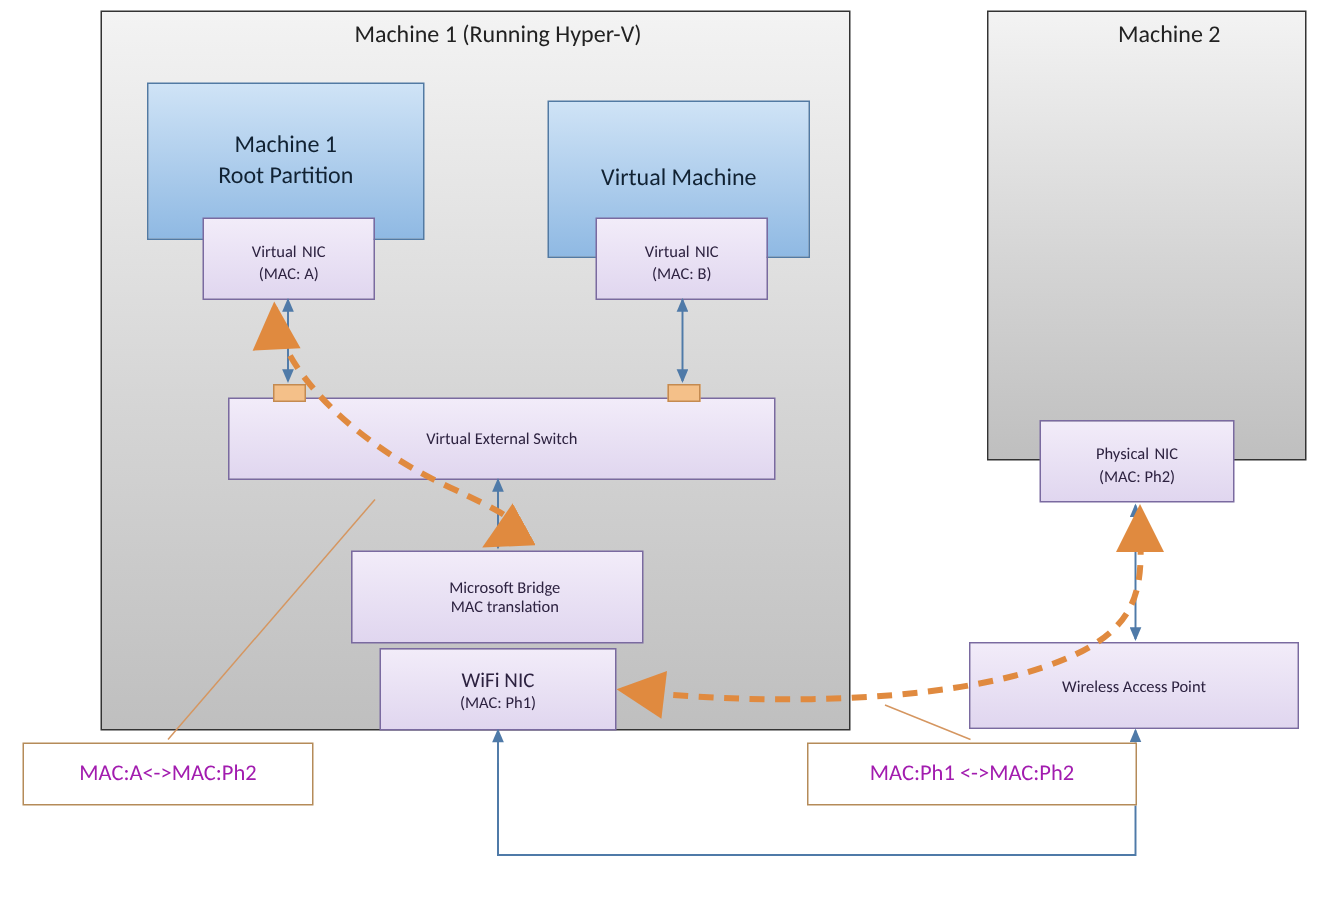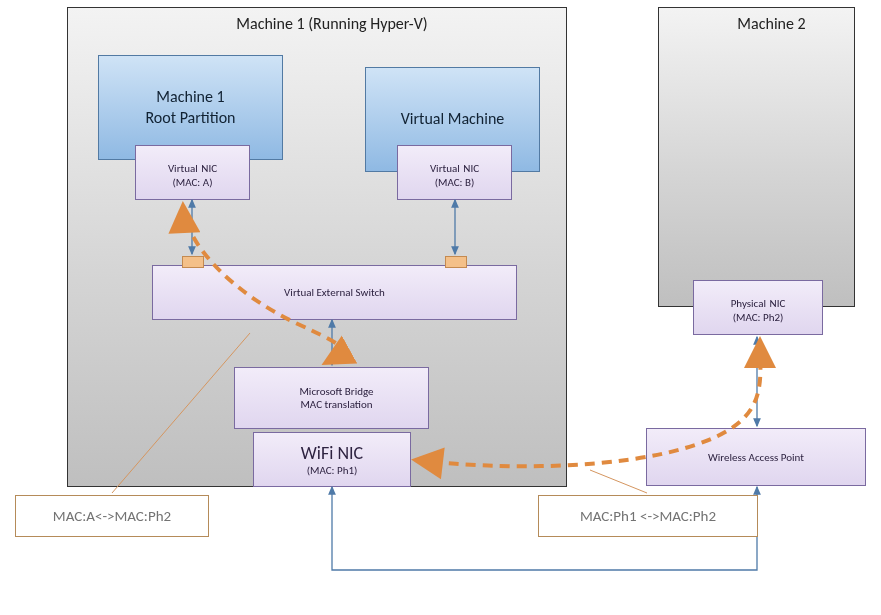--- a/index.html
+++ b/index.html
@@ -50,56 +50,56 @@
   
   .pbox {
     background: linear-gradient(to bottom, #f2ecf9 0%, #e0d6ef 100%);
     border: 1px solid #7a6aa0;
     color: #2d2240;
     z-index: 2;
     padding: 4px 6px;
   }
   .pbox .big { font-size: 11px; }
   .pbox .small { font-size: 11px; }
-  .pbox .mid { font-size: 18px; }
+  .pbox .mid { font-size: 14px; }
   
   .tab {
     position: absolute;
     width: 20px;
     height: 10px;
     background: #f4c089;
     border: 1px solid #c48a50;
     z-index: 3;
   }
   
   .annot {
     background: #fff;
     border: 1px solid #b58b59;
-    color: #737373;
+    color: #a21caf;
     font-size: 15px;
     z-index: 5;
     padding: 6px 26px;
   }
   svg.overlay {
     position: absolute;
     left: 0; top: 0;
     width: 881px;
     height: 615px;
     pointer-events: none;
     z-index: 4;
   }
 </style>
 </head>
 <body>
 
 <div class="box panel" style="left:67px; top:7px; width:500px; height:480px;">
   <div class="title">Machine 1 (Running Hyper-V)</div>
 </div>
 
-<div class="box panel" style="left:658px; top:7px; width:197px; height:300px;">
+<div class="box panel" style="left:658px; top:7px; width:213px; height:300px;">
   <div class="title">Machine 2</div>
 </div>
 
 <div class="box host" style="left:98px; top:55px; width:185px; height:105px;">
   <div>Machine 1</div>
   <div>Root Partition</div>
 </div>
 
 <div class="box host" style="left:365px; top:55px; width:175px; height:105px;margin-top:12px;">
   <div>Virtual Machine</div>

